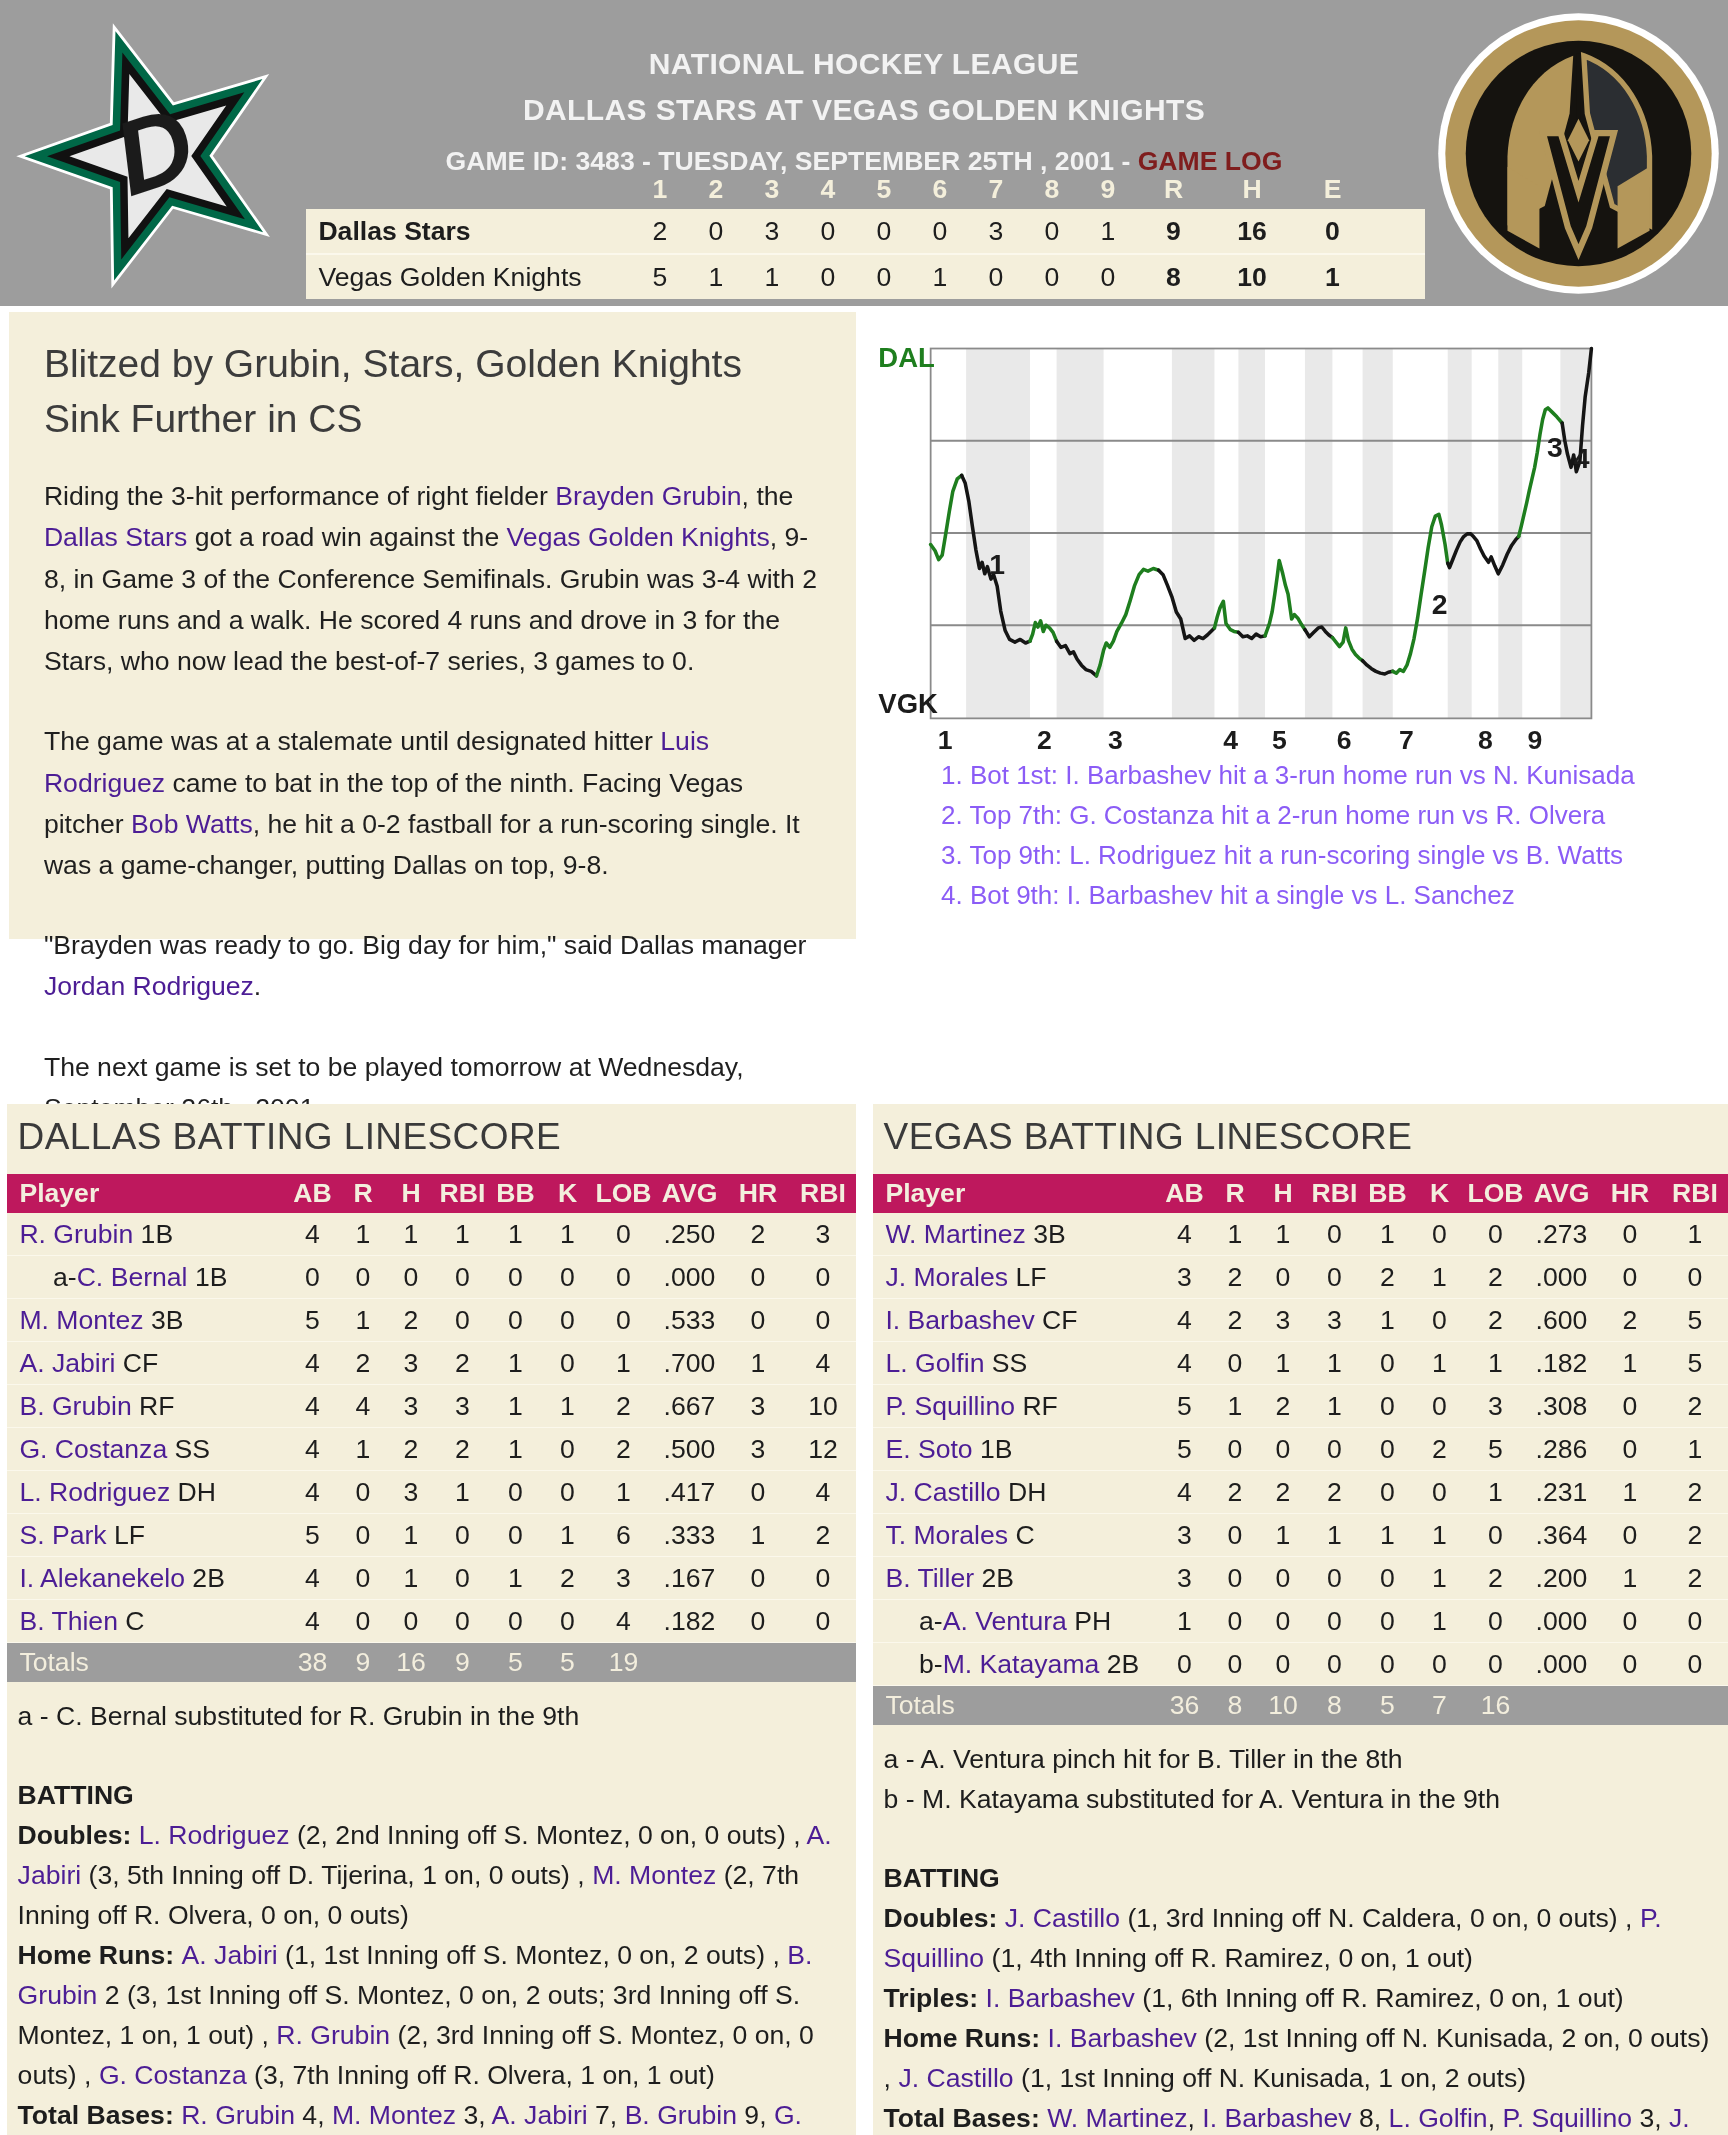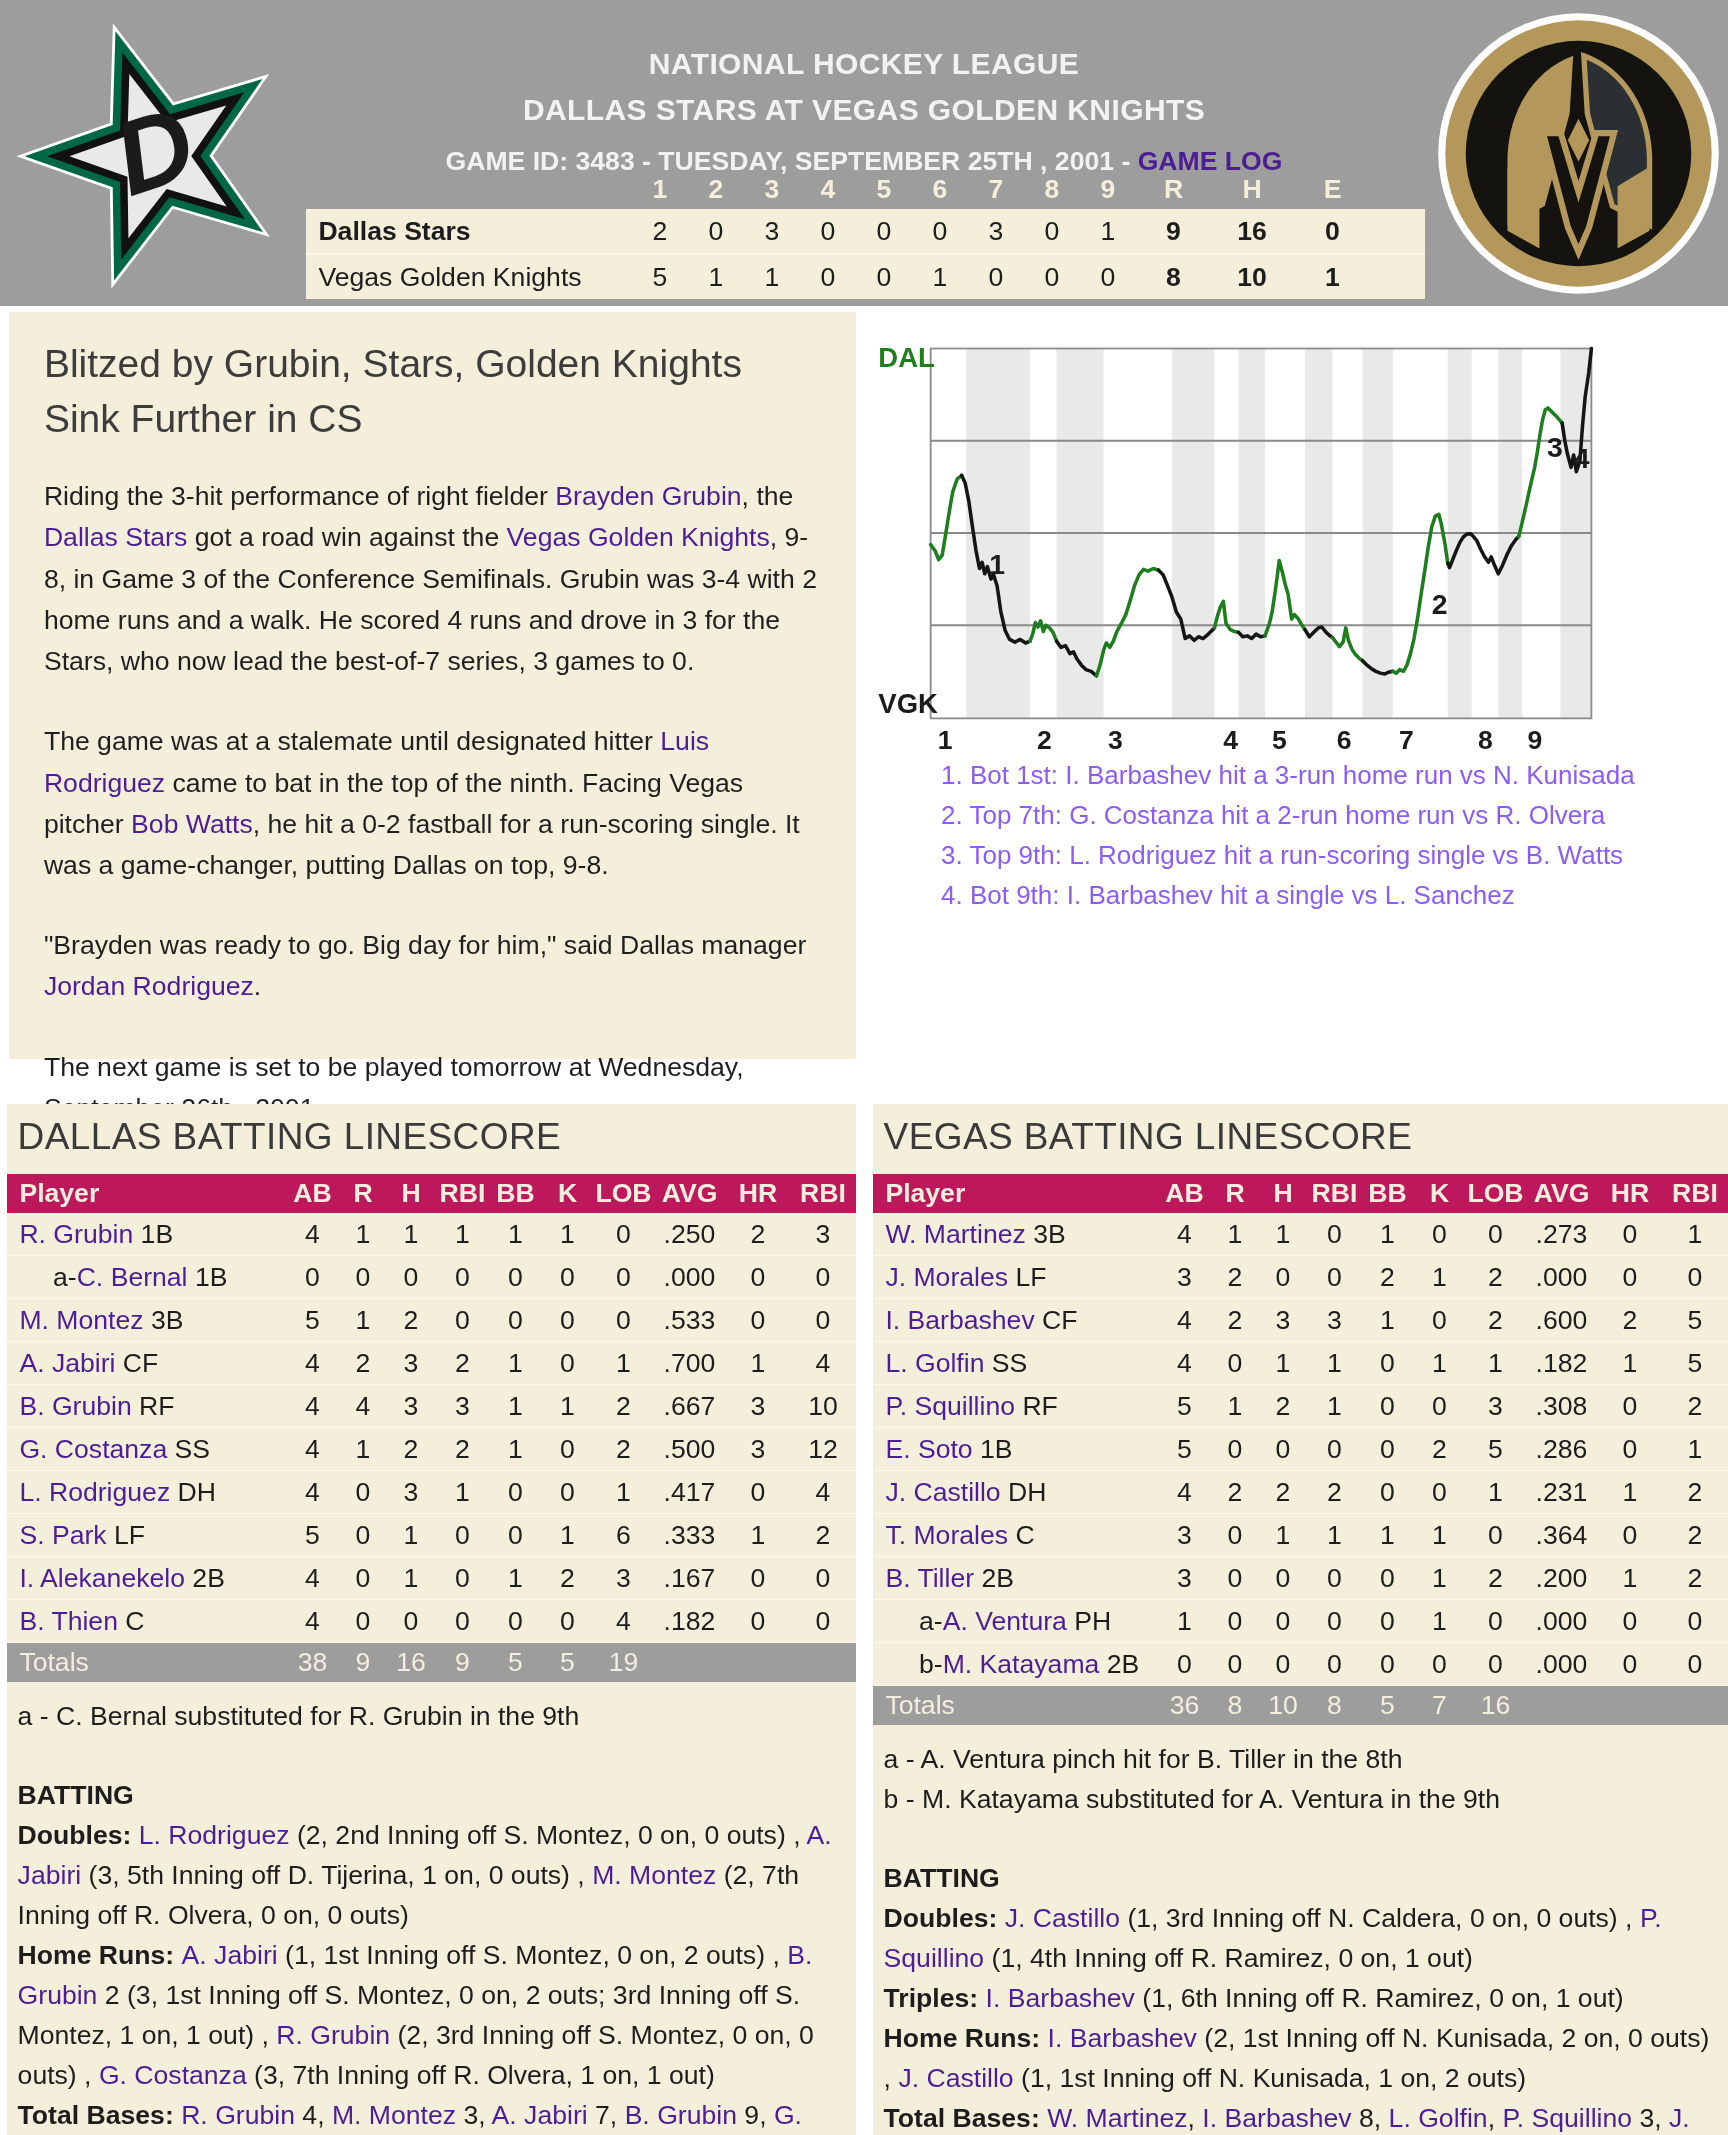--- a/index.html
+++ b/index.html
@@ -7,33 +7,33 @@
     width:1728px;height:2136px;position:relative;overflow:hidden;
     background:#ffffff;font-family:"Liberation Sans",sans-serif;
     -webkit-font-smoothing:antialiased;
   }
   
   .hdr{position:absolute;left:0;top:0;width:1728px;height:306px;background:#9d9d9d;}
   .hdr-title{position:absolute;left:293px;right:293px;top:26.6px;text-align:center;color:#f2f2f2;margin-top:20px;}
   .hdr-line1{font-size:30px;font-weight:bold;letter-spacing:0.4px;margin-bottom:12.4px;}
   .hdr-line2{font-size:30px;font-weight:bold;letter-spacing:0.4px;margin-bottom:19.5px;}
   .hdr-line3{font-size:26.6px;font-weight:bold;}
-  .hdr-line3 .loglink{color:#4c1d95;}
+  .hdr-line3 .loglink{color:#7f1d1d;}
   .logo{position:absolute;top:0;}
   
   .ls{position:absolute;left:306px;top:170px;width:1119px;font-size:26.6px;}
   .ls-row{display:grid;grid-template-columns:326px repeat(9,56px) 75px 82px 79px 53px;align-items:center;}
   .ls-head{height:39px;color:#f4efdb;font-weight:bold;}
   .ls-team{height:44px;background:#f4efdb;color:#1d1d1d;}
   .ls-team + .ls-team{border-top:2.7px solid #fbf8ec;}
   .ls-cell{text-align:center;}
   .ls-name{text-align:left;padding-left:12.4px;}
   .bold{font-weight:bold;}
   
-  .article{position:absolute;left:8.9px;top:312px;width:847px;height:747px;background:#f4efdb;box-sizing:border-box;padding:25px 35px;}
+  .article{position:absolute;left:8.9px;top:312px;width:847px;height:627px;background:#f4efdb;box-sizing:border-box;padding:25px 35px;}
   .headline{font-size:39px;color:#3c3c3c;line-height:1.4;font-weight:400;margin:0 0 30px 0;}
   .para{font-size:26.6px;color:#1f1f1f;line-height:1.55;margin:0 0 39px 0;}
   .link{color:#4c1d95;}
   .b{font-weight:bold;text-align:center;}
   
   .chartpanel{position:absolute;left:873px;top:312px;width:855px;height:747px;background:#ffffff;}
   .chart-notes{position:absolute;left:68px;top:443px;font-size:26px;color:#8b5cf6;line-height:40px;white-space:nowrap;}
   
   .panel{position:absolute;top:1104px;width:849px;height:1132px;background:#f4efdb;box-sizing:border-box;}
   .panel.left{left:7px;}

